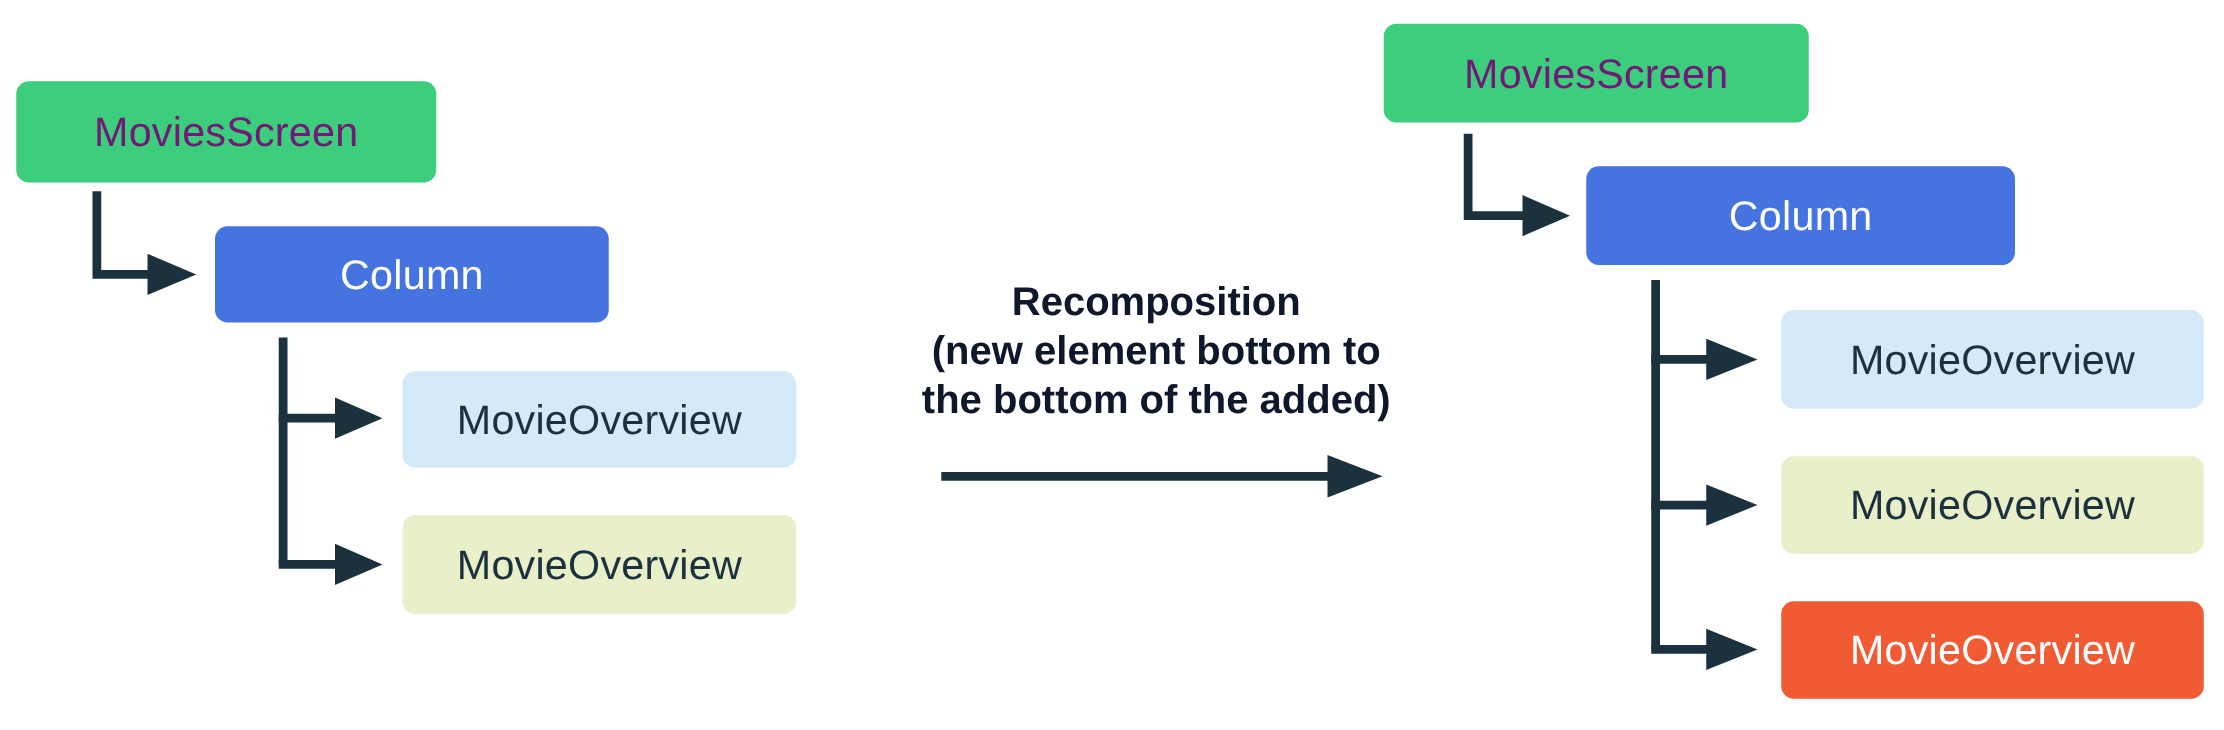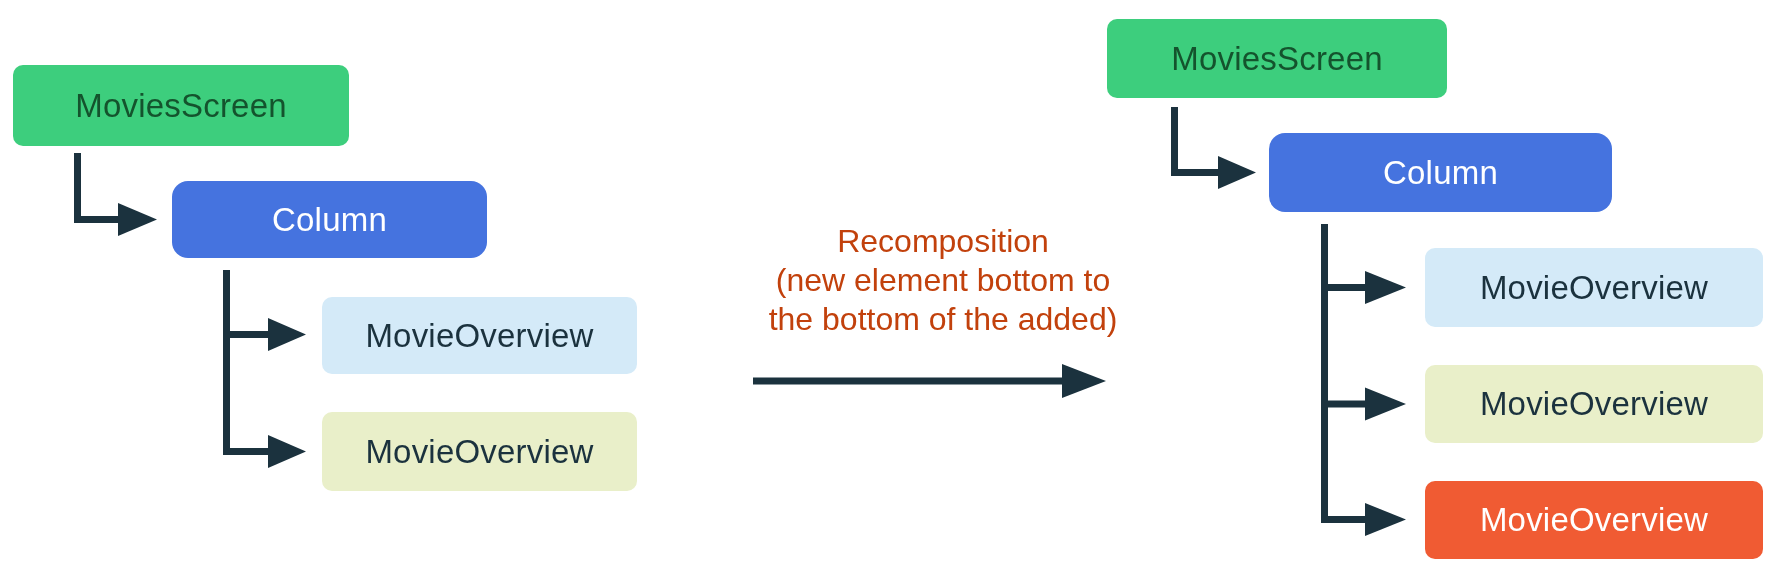--- a/index.html
+++ b/index.html
@@ -25,49 +25,50 @@
     position: absolute;
     z-index: 2;
     display: flex;
     align-items: center;
     justify-content: center;
     border-radius: 10px;
     font-size: 33px;
     letter-spacing: 0.2px;
     white-space: nowrap;
   }
-  .node--green  { background: #3dce7d; color: #14532d; }
-  .node--blue   { background: #4573df; color: #ffffff; border-radius: 16px; }
+  .node--green  { background: #3dce7d; color: #701a75; }
+  .node--blue   { background: #4573df; color: #ffffff; }
   .node--lblue  { background: #d4eaf8; color: #1b323e; }
   .node--cream  { background: #e9efc9; color: #1b323e; }
   .node--orange { background: #f05b33; color: #ffffff; }
 
   
   .lt-root  { left: 13px;  top: 65px;  width: 336px; height: 81px; }
   .lt-col   { left: 172px; top: 181px; width: 315px; height: 77px; }
   .lt-mo1   { left: 322px; top: 297px; width: 315px; height: 77px; }
   .lt-mo2   { left: 322px; top: 412px; width: 315px; height: 79px; }
 
   
   .rt-root  { left: 1107px; top: 19px;  width: 340px; height: 79px; }
   .rt-col   { left: 1269px; top: 133px; width: 343px; height: 79px; }
   .rt-mo1   { left: 1425px; top: 248px; width: 338px; height: 79px; }
   .rt-mo2   { left: 1425px; top: 365px; width: 338px; height: 78px; }
   .rt-mo3   { left: 1425px; top: 481px; width: 338px; height: 78px; }
 
   .annotation {
     position: absolute;
-    left: 693px;
+    left: 675px;
     top: 222px;
     width: 500px;
     z-index: 2;
     text-align: center;
-    color: #c2410c;
+    color: #0f172a;
     font-size: 32px;
     line-height: 39px;
+    font-weight: bold;
   }
 </style>
 </head>
 <body>
 
 <div class="canvas">
 
   <svg class="connectors" viewBox="0 0 1779 584" xmlns="http://www.w3.org/2000/svg">
     <g stroke="#1b323e" stroke-width="7" fill="none">
 

